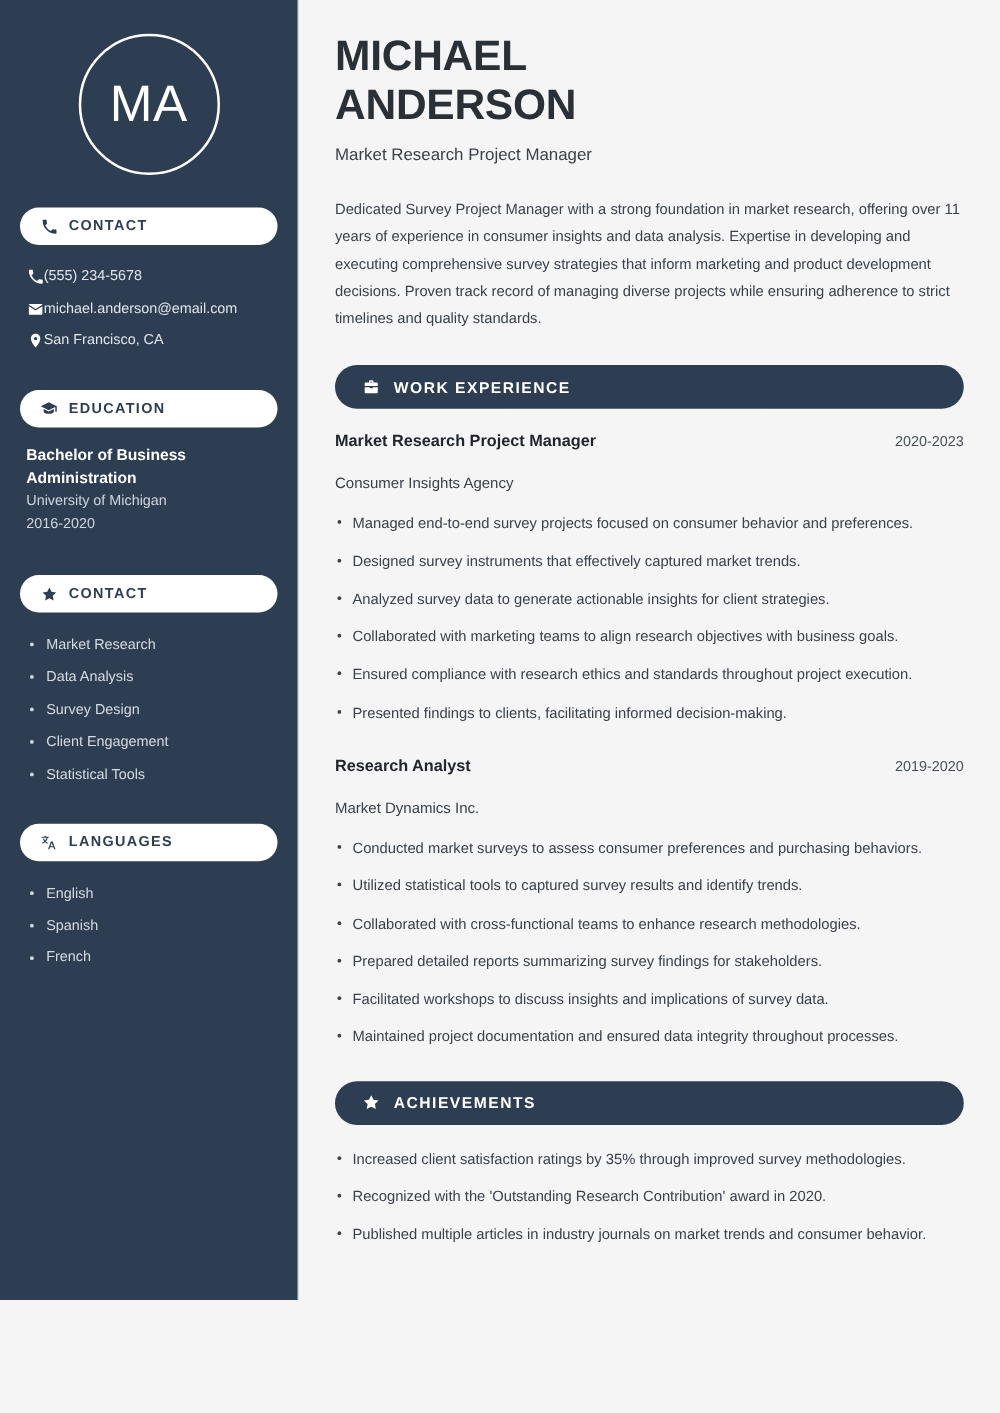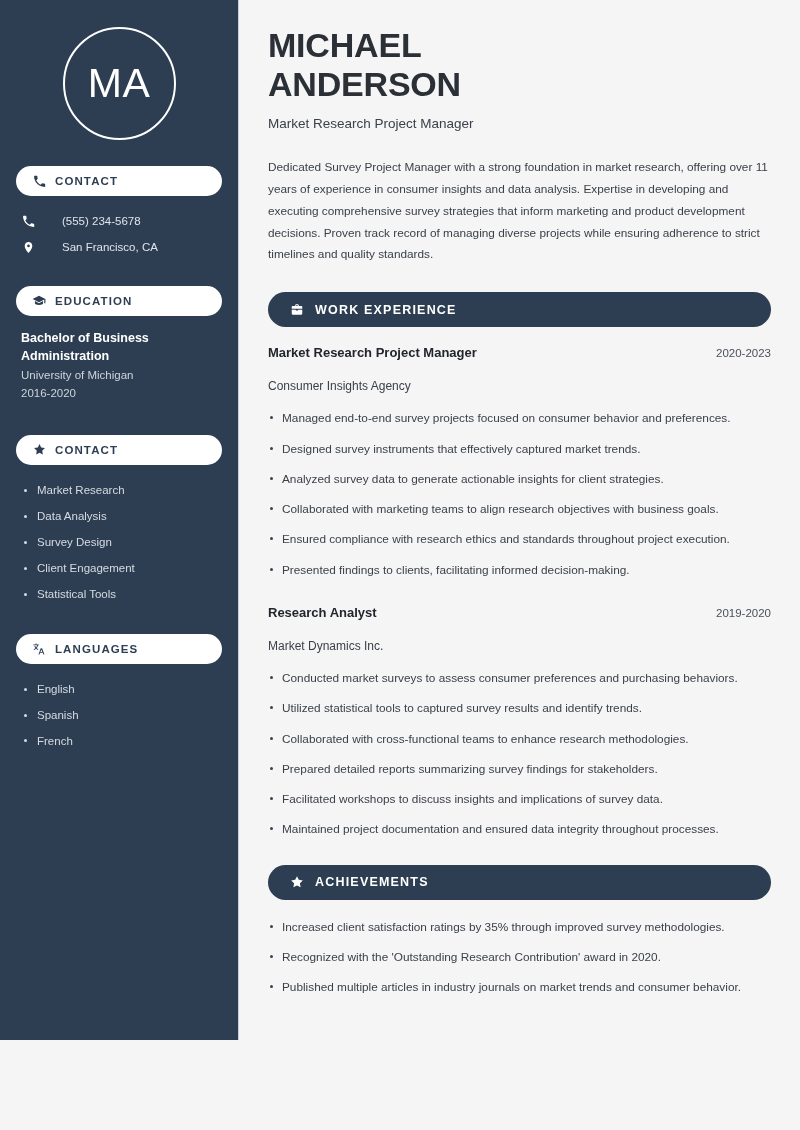--- a/index.html
+++ b/index.html
@@ -79,21 +79,21 @@
     color: #2d3e52;
     font-size: 11.5px;
     font-weight: 700;
     letter-spacing: 1.1px;
   }
 
   .contact-list { margin-bottom: 2px; }
   .contact-row {
     display: flex;
     align-items: center;
-    gap: 27px;
+    gap: 0;
     padding: 5px 2px 5px 5px;
   }
   .contact-row .c-icon {
     width: 14px;
     height: 14px;
     display: flex;
     align-items: center;
     justify-content: center;
     color: #ffffff;
     flex: 0 0 auto;
@@ -273,20 +273,28 @@
         <span class="c-icon">
           <svg width="13" height="13" viewBox="0 0 24 24" fill="currentColor">
               <path d="M6.6 10.8c1.6 3.2 4.2 5.8 7.4 7.4l2.5-2.5c.3-.3.8-.4 1.2-.3 1.2.4 2.5.6 3.8.6.6 0 1 .4 1 1V21c0 .6-.4 1-1 1C10.7 22 2 13.3 2 2.5c0-.6.4-1 1-1h4c.6 0 1 .4 1 1 0 1.3.2 2.6.6 3.8.1.4 0 .9-.3 1.2l-2.7 3.3z"></path>
             </svg>
         </span>
         <span class="contact-text">(555) 234-5678</span>
       </div>
       <div class="contact-row">
         <span class="c-icon">
           <svg width="13" height="13" viewBox="0 0 24 24" fill="currentColor">
+              <path d="M2 5c0-.6.4-1 1-1h18c.6 0 1 .4 1 1v.3l-10 6-10-6V5zm0 2.5V19c0 .6.4 1 1 1h18c.6 0 1-.4 1-1V7.5l-9.5 5.7c-.3.2-.7.2-1 0L2 7.5z"></path>
+            </svg>
+        </span>
+        <span class="contact-text">michael.anderson@email.com</span>
+      </div>
+      <div class="contact-row">
+        <span class="c-icon">
+          <svg width="13" height="13" viewBox="0 0 24 24" fill="currentColor">
               <path d="M12 2C8.1 2 5 5.1 5 9c0 5.2 6.2 12.3 6.5 12.6.3.3.8.3 1.1 0C12.8 21.3 19 14.2 19 9c0-3.9-3.1-7-7-7zm0 9.5A2.5 2.5 0 1 1 12 6.5a2.5 2.5 0 0 1 0 5z"></path>
             </svg>
         </span>
         <span class="contact-text">San Francisco, CA</span>
       </div>
     </div>
 
     <div class="pill">
       <span class="pill-icon">
         <svg width="14" height="14" viewBox="0 0 24 24" fill="currentColor">

